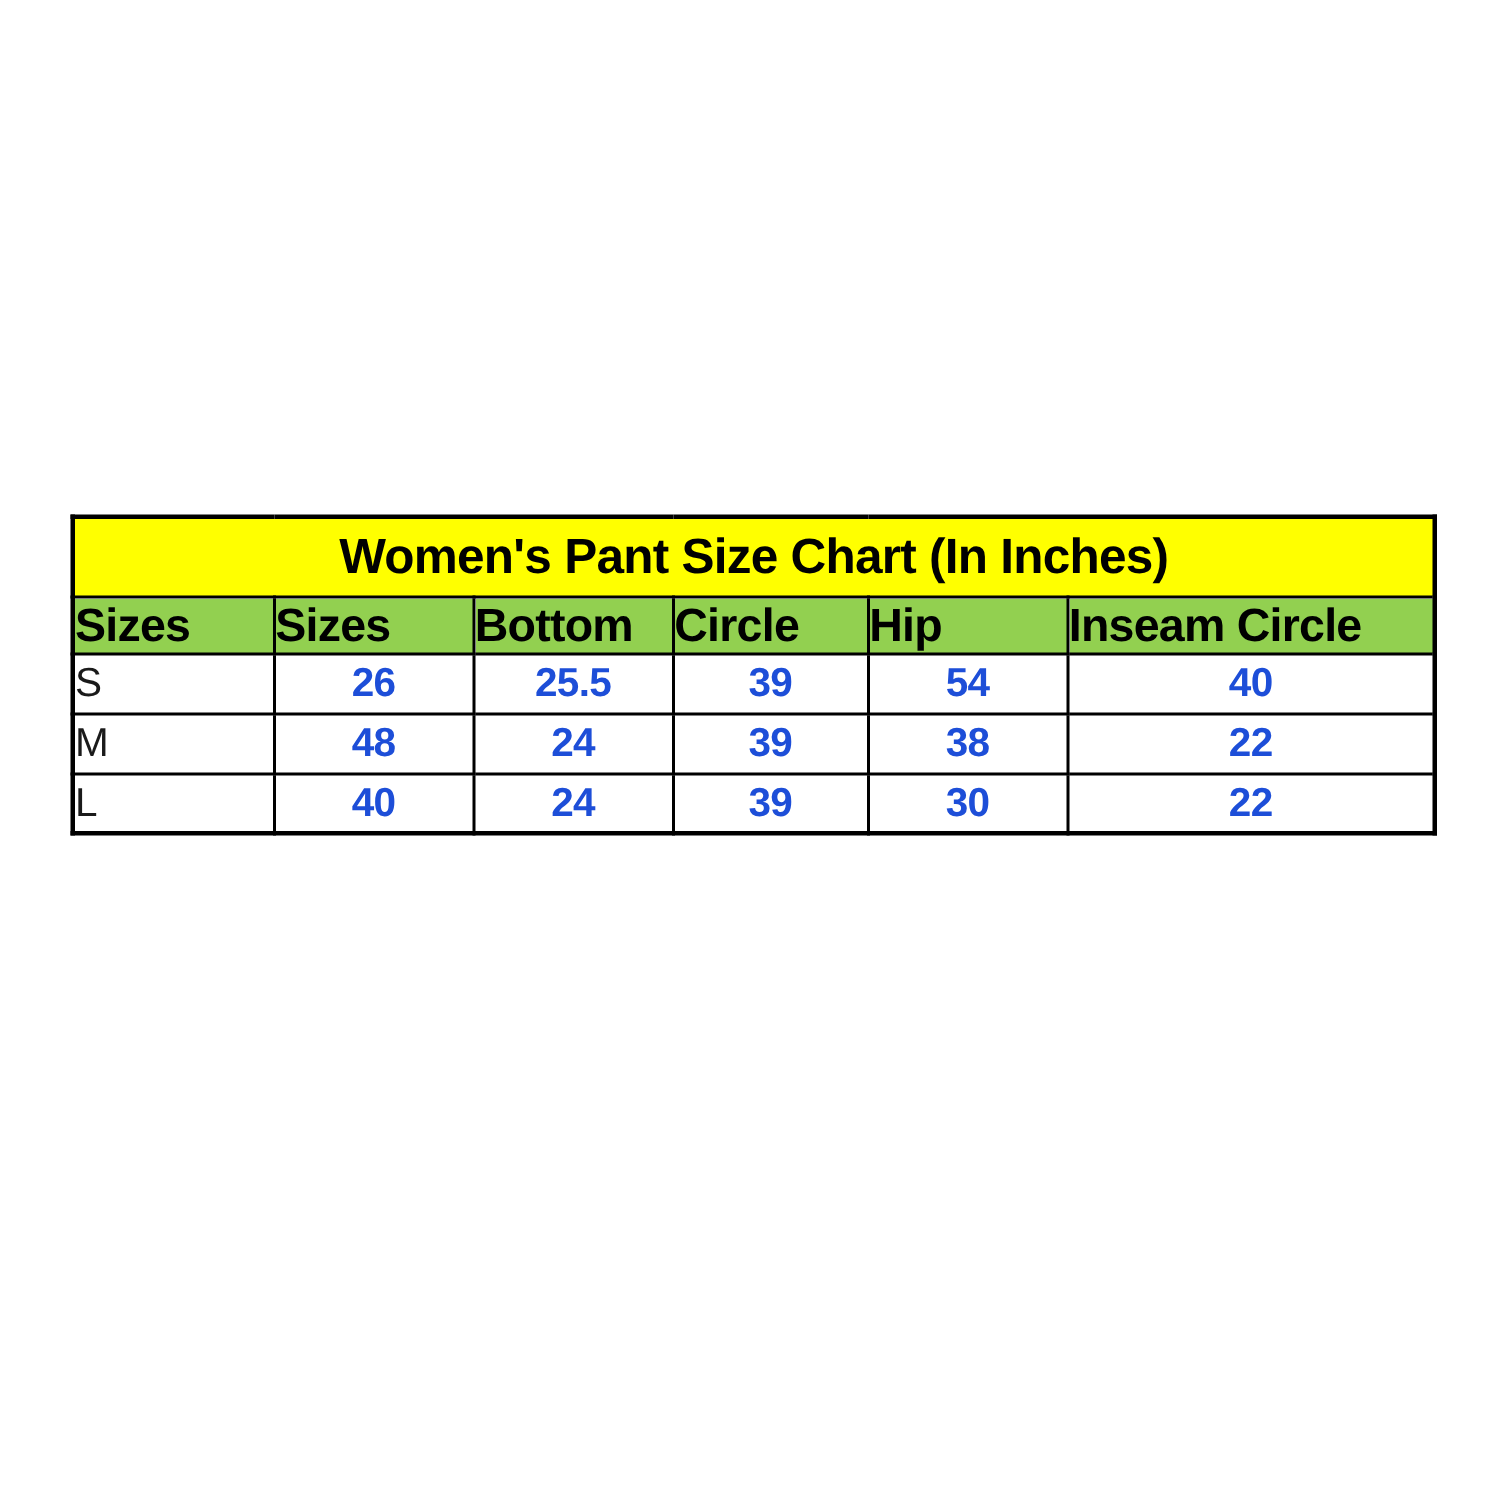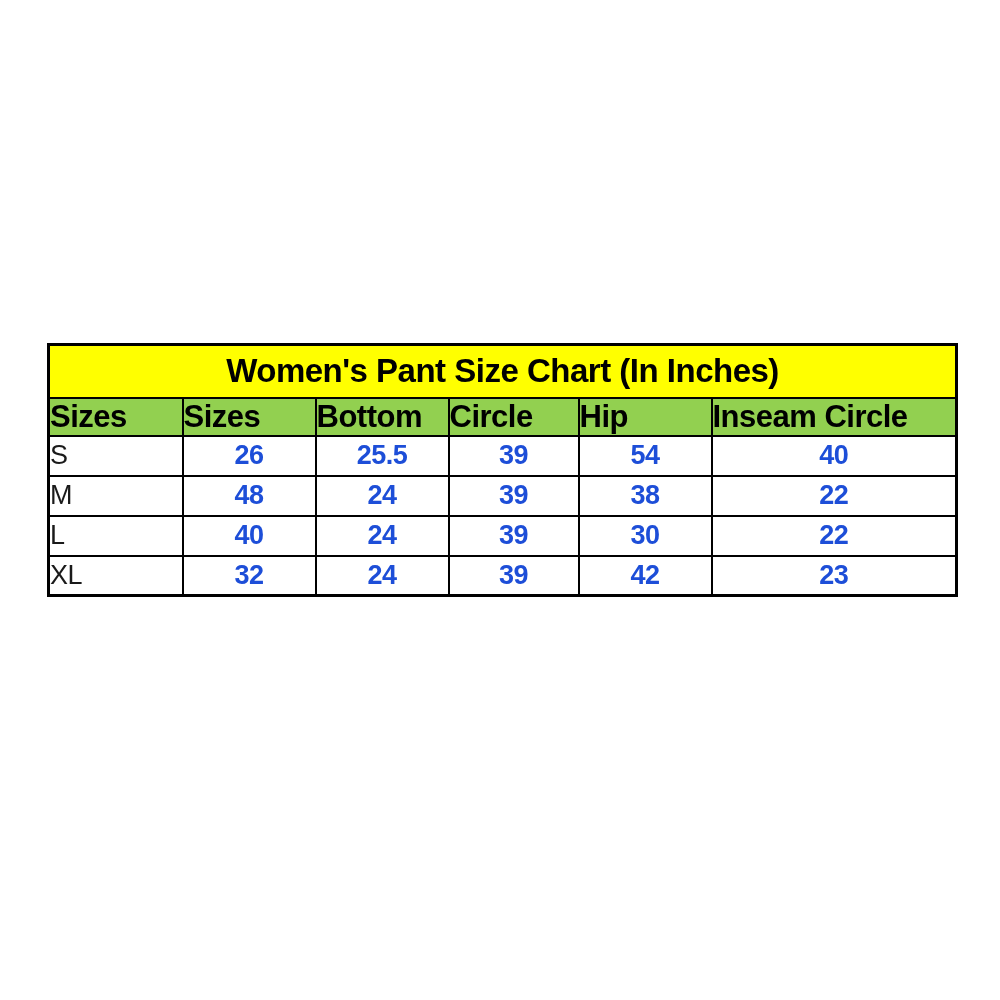--- a/index.html
+++ b/index.html
@@ -122,24 +122,16 @@
           <td class="value-cell">22</td>
         </tr>
         <tr class="data-row">
           <td class="size-cell">L</td>
           <td class="value-cell">40</td>
           <td class="value-cell">24</td>
           <td class="value-cell">39</td>
           <td class="value-cell">30</td>
           <td class="value-cell">22</td>
         </tr>
-        <tr class="data-row">
-          <td class="size-cell">XL</td>
-          <td class="value-cell">32</td>
-          <td class="value-cell">24</td>
-          <td class="value-cell">39</td>
-          <td class="value-cell">42</td>
-          <td class="value-cell">23</td>
-        </tr>
       </tbody>
     </table>
   </div>
 </div>
 
 </body></html>

